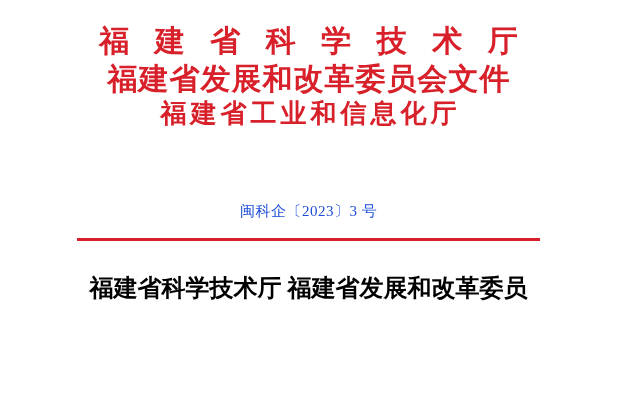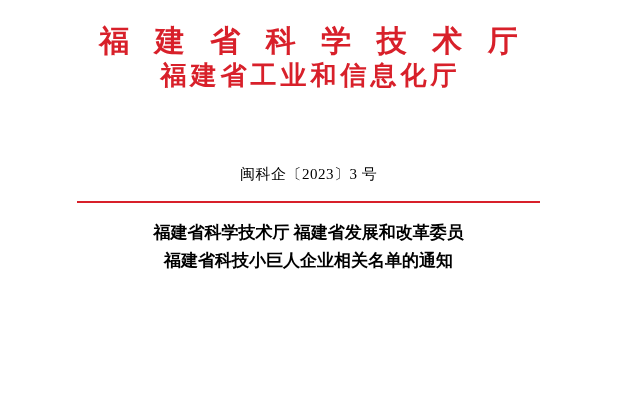--- a/index.html
+++ b/index.html
@@ -46,57 +46,57 @@
   .masthead-line-3 {
     font-size: 26px;
     letter-spacing: 4px;
     padding-left: 4px;
   }
   
   .doc-number {
     margin-top: 72px;
     text-align: center;
     font-size: 15px;
-    color: #000000;
+    color: #1d4ed8;
     font-family: "Liberation Serif", serif;
     letter-spacing: 0.5px;
   }
   
   .red-rule {
     margin: 17px auto 0 auto;
     width: 463px;
     height: 2.5px;
     background: #d8202a;
   }
   
   .title-block {
-    margin-top: 16px;
+    margin-top: 28px;
     text-align: center;
     color: #000000;
     font-family: "Liberation Serif", serif;
     font-weight: bold;
-    font-size: 17px;
+    font-size: 24px;
     line-height: 1.62;
   }
   .title-line {
     white-space: nowrap;
   }
 </style>
 </head>
 <body>
 
 <div class="page">
 
   <div class="masthead">
     <div class="masthead-line masthead-line-1">福 建 省 科 学 技 术 厅</div>
+    <div class="masthead-line masthead-line-2">福建省发展和改革委员会文件</div>
     <div class="masthead-line masthead-line-3">福建省工业和信息化厅</div>
   </div>
 
   <div class="doc-number">闽科企〔2023〕3 号</div>
 
   <div class="red-rule"></div>
 
   <div class="title-block">
     <div class="title-line">福建省科学技术厅  福建省发展和改革委员</div>
-    <div class="title-line">福建省科技小巨人企业相关名单的通知</div>
   </div>
 
 </div>
 
 </body></html>

